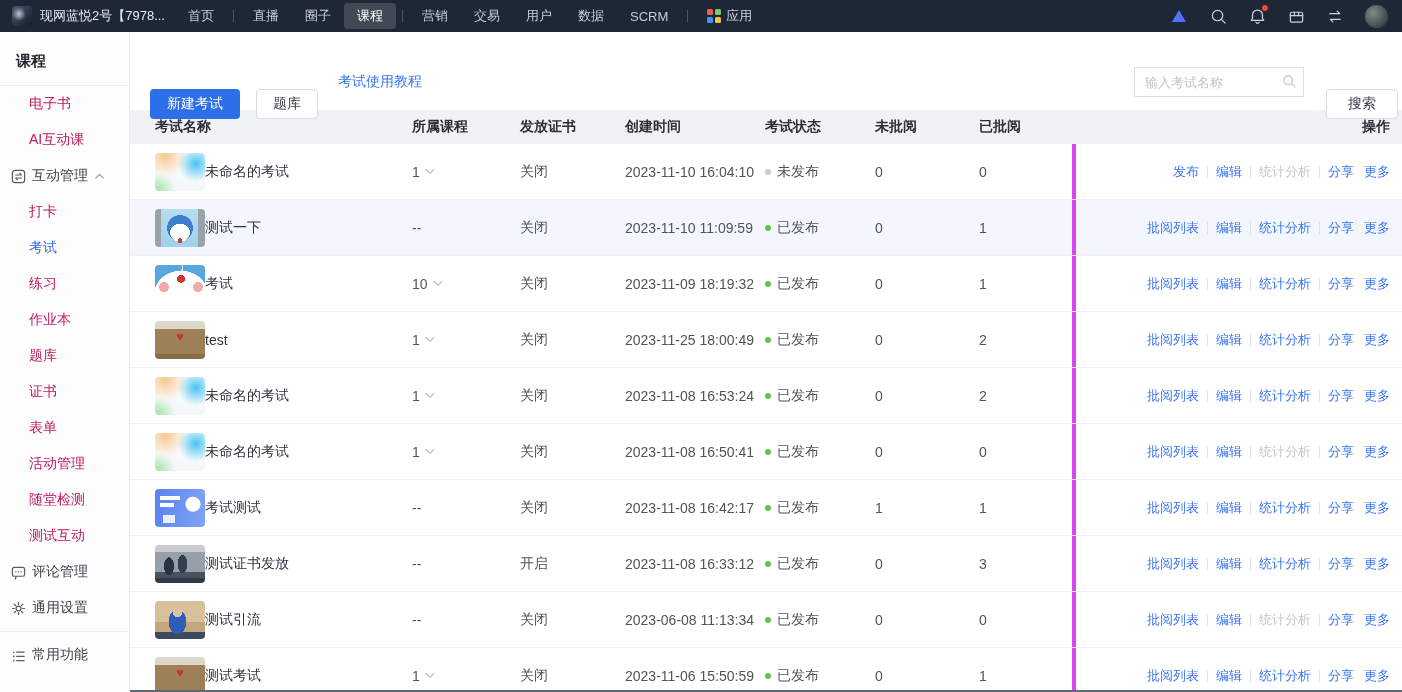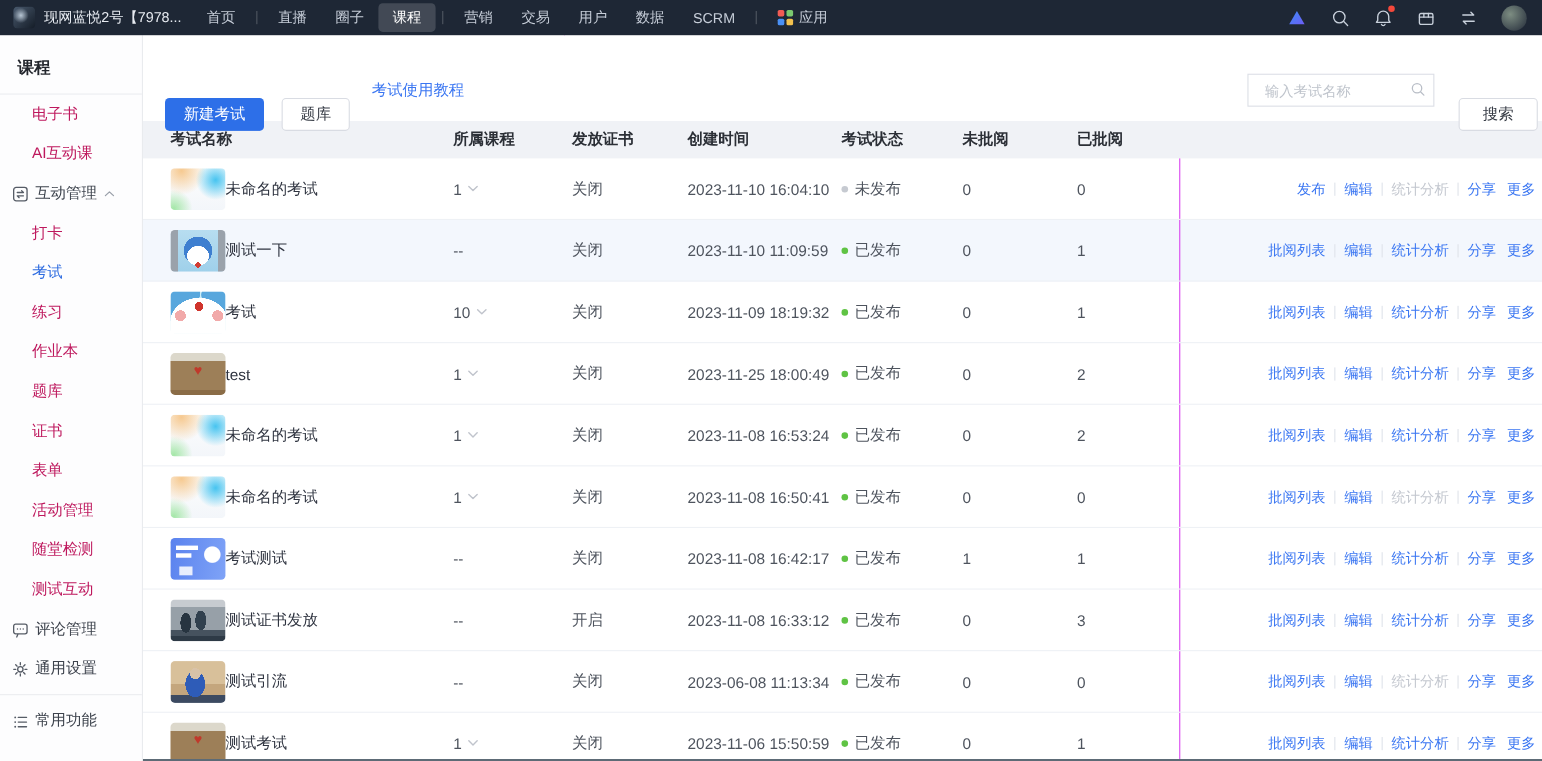--- a/index.html
+++ b/index.html
@@ -48,21 +48,21 @@
   .toolbar { margin-top:35px; padding:0 4px 0 20px; display:flex; align-items:center; height:30px; }
   .btn { height:30px; border-radius:4px; font-size:14px; padding:0 16px; cursor:pointer;
     display:inline-flex; align-items:center; justify-content:center; border:1px solid transparent;margin-top:43px; }
   .btn-primary { background:#2d6fe8; color:#fff; }
   .btn-plain { background:#fff; border-color:#d9dce3; color:#363b45; margin-left:16px; }
   .link { color:#3a76f2; font-size:14px; cursor:pointer; text-decoration:none; }
   .tutorial { margin-left:20px; }
   .toolbar-right { margin-left:auto; display:flex; align-items:center; }
   .search-box { position:relative; width:170px; height:30px; }
   .search-box input { width:100%; height:100%; border:1px solid #dcdfe6; border-radius:0;
-    padding:0 28px 0 15px; font-size:13px; color:#333; outline:none;
+    padding:0 28px 0 10px; font-size:13px; color:#333; outline:none;
     font-family:"Liberation Sans","DejaVu Sans",sans-serif; }
   .search-box input::placeholder { color:#bfc4cc; }
   .search-box .mag { position:absolute; right:8px; top:7px; color:#b9bec7; }
   .btn-search { width:72px; margin-left:22px; background:#fff; border-color:#d9dce3; color:#363b45; }
 
   
   .table { margin-top:13px; }
   .tgrid { display:grid; grid-template-columns:282px 108px 105px 140px 110px 104px 93px 1fr; }
   .thead { height:34px; background:#f0f2f6; align-items:center; }
   .th { font-size:14px; font-weight:bold; color:#2b2f36; padding-left:0; }
@@ -71,21 +71,21 @@
   .trow { height:56px; align-items:center; border-bottom:1px solid #eef1f5; }
   .trow.hl { background:#f3f7fd; }
   .td { font-size:14px; color:#4e545e; display:flex; align-items:center; }
   .td.c-name { padding-left:25px; gap:0; }
   .td .name { color:#2f3440; }
   .td.num, .td.plain { color:#4e545e; }
   .ddown { margin-left:5px; color:#c0c4cc; display:flex; }
   .dot { width:6px; height:6px; border-radius:50%; margin-right:6px; flex:0 0 auto; }
   .dot.published { background:#5fc344; }
   .dot.draft { background:#c6cad1; }
-  .td.ops { justify-content:flex-end; padding-right:6px; height:100%; border-left:1px solid #d946ef; }
+  .td.ops { justify-content:flex-end; padding-right:12px; height:100%; border-left:4px solid #d946ef; }
   .op { font-size:13px; color:#3a76f2; cursor:pointer; white-space:nowrap; }
   .op.disabled { color:#c3c7cf; cursor:default; }
   .op.more { margin-left:10px; }
   .op-divider { width:1px; height:12px; background:#dfe3ea; margin:0 8px; }
 
   
   .thumb { width:50px; height:38px; border-radius:4px; flex:0 0 auto; position:relative;
     overflow:hidden; cursor:pointer; background-repeat:no-repeat; background-size:cover; }
   .thumb-pastel { background-image:
     radial-gradient(circle 18px at 82% 28%, #47c4f0 0, rgba(71,196,240,0) 100%),
@@ -329,20 +329,21 @@
 
   <div class="table">
     <div class="tgrid thead" id="t-head">
         <div class="th">考试名称</div>
         <div class="th">所属课程</div>
         <div class="th">发放证书</div>
         <div class="th">创建时间</div>
         <div class="th">考试状态</div>
         <div class="th">未批阅</div>
         <div class="th">已批阅</div>
+        <div class="th right">操作</div>
       </div>
     <div id="t-body">
         <div class="tgrid trow">
           <div class="td c-name">
             <div class="thumb thumb-pastel"></div>
             <span class="name">未命名的考试</span>
           </div>
           <div class="td plain">
             <span>1</span>
             <span class="ddown">

